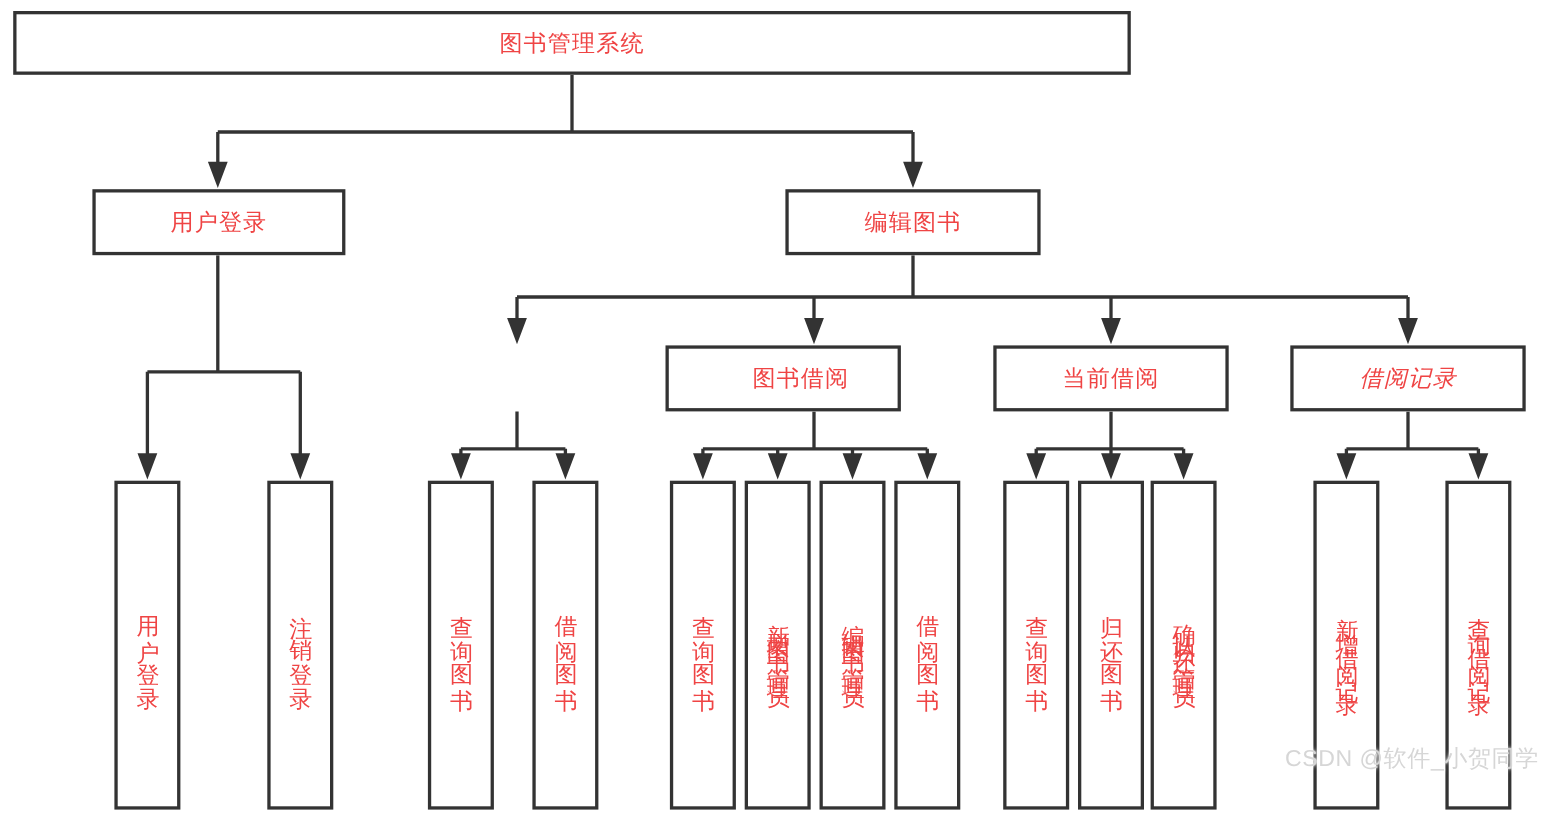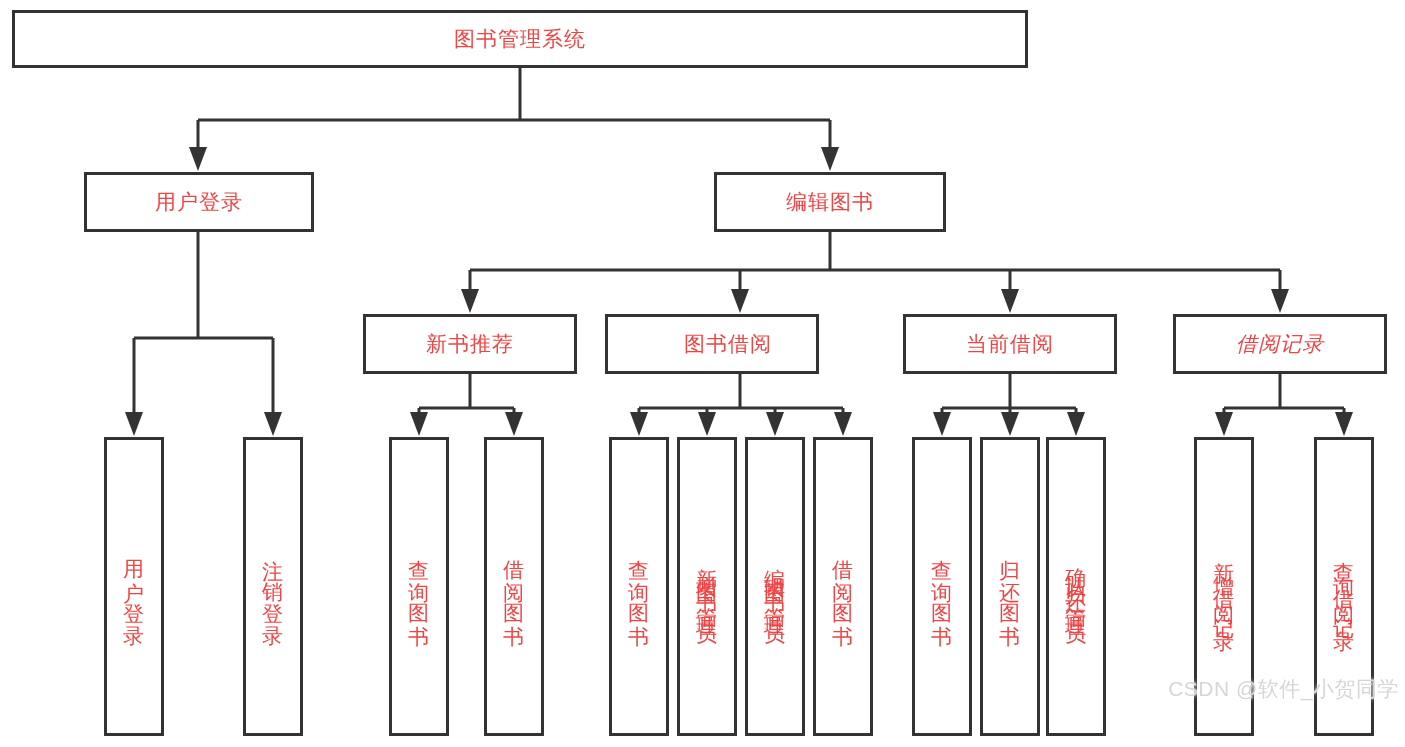--- a/index.html
+++ b/index.html
@@ -106,23 +106,20 @@
     <span>图书管理系统</span>
   </div>
 
   <div class="node h-node l2-node n-login">
     <span>用户登录</span>
   </div>
   <div class="node h-node l2-node n-mgmt">
     <span>编辑图书</span>
   </div>
 
-  <div class="node h-node l3-node n-newrec">
-    <span>新书推荐</span>
-  </div>
   <div class="node h-node l3-node n-borrow">
     <span>图书借阅</span>
   </div>
   <div class="node h-node l3-node n-current">
     <span>当前借阅</span>
   </div>
   <div class="node h-node l3-node n-records">
     <span>借阅记录</span>
   </div>
 

